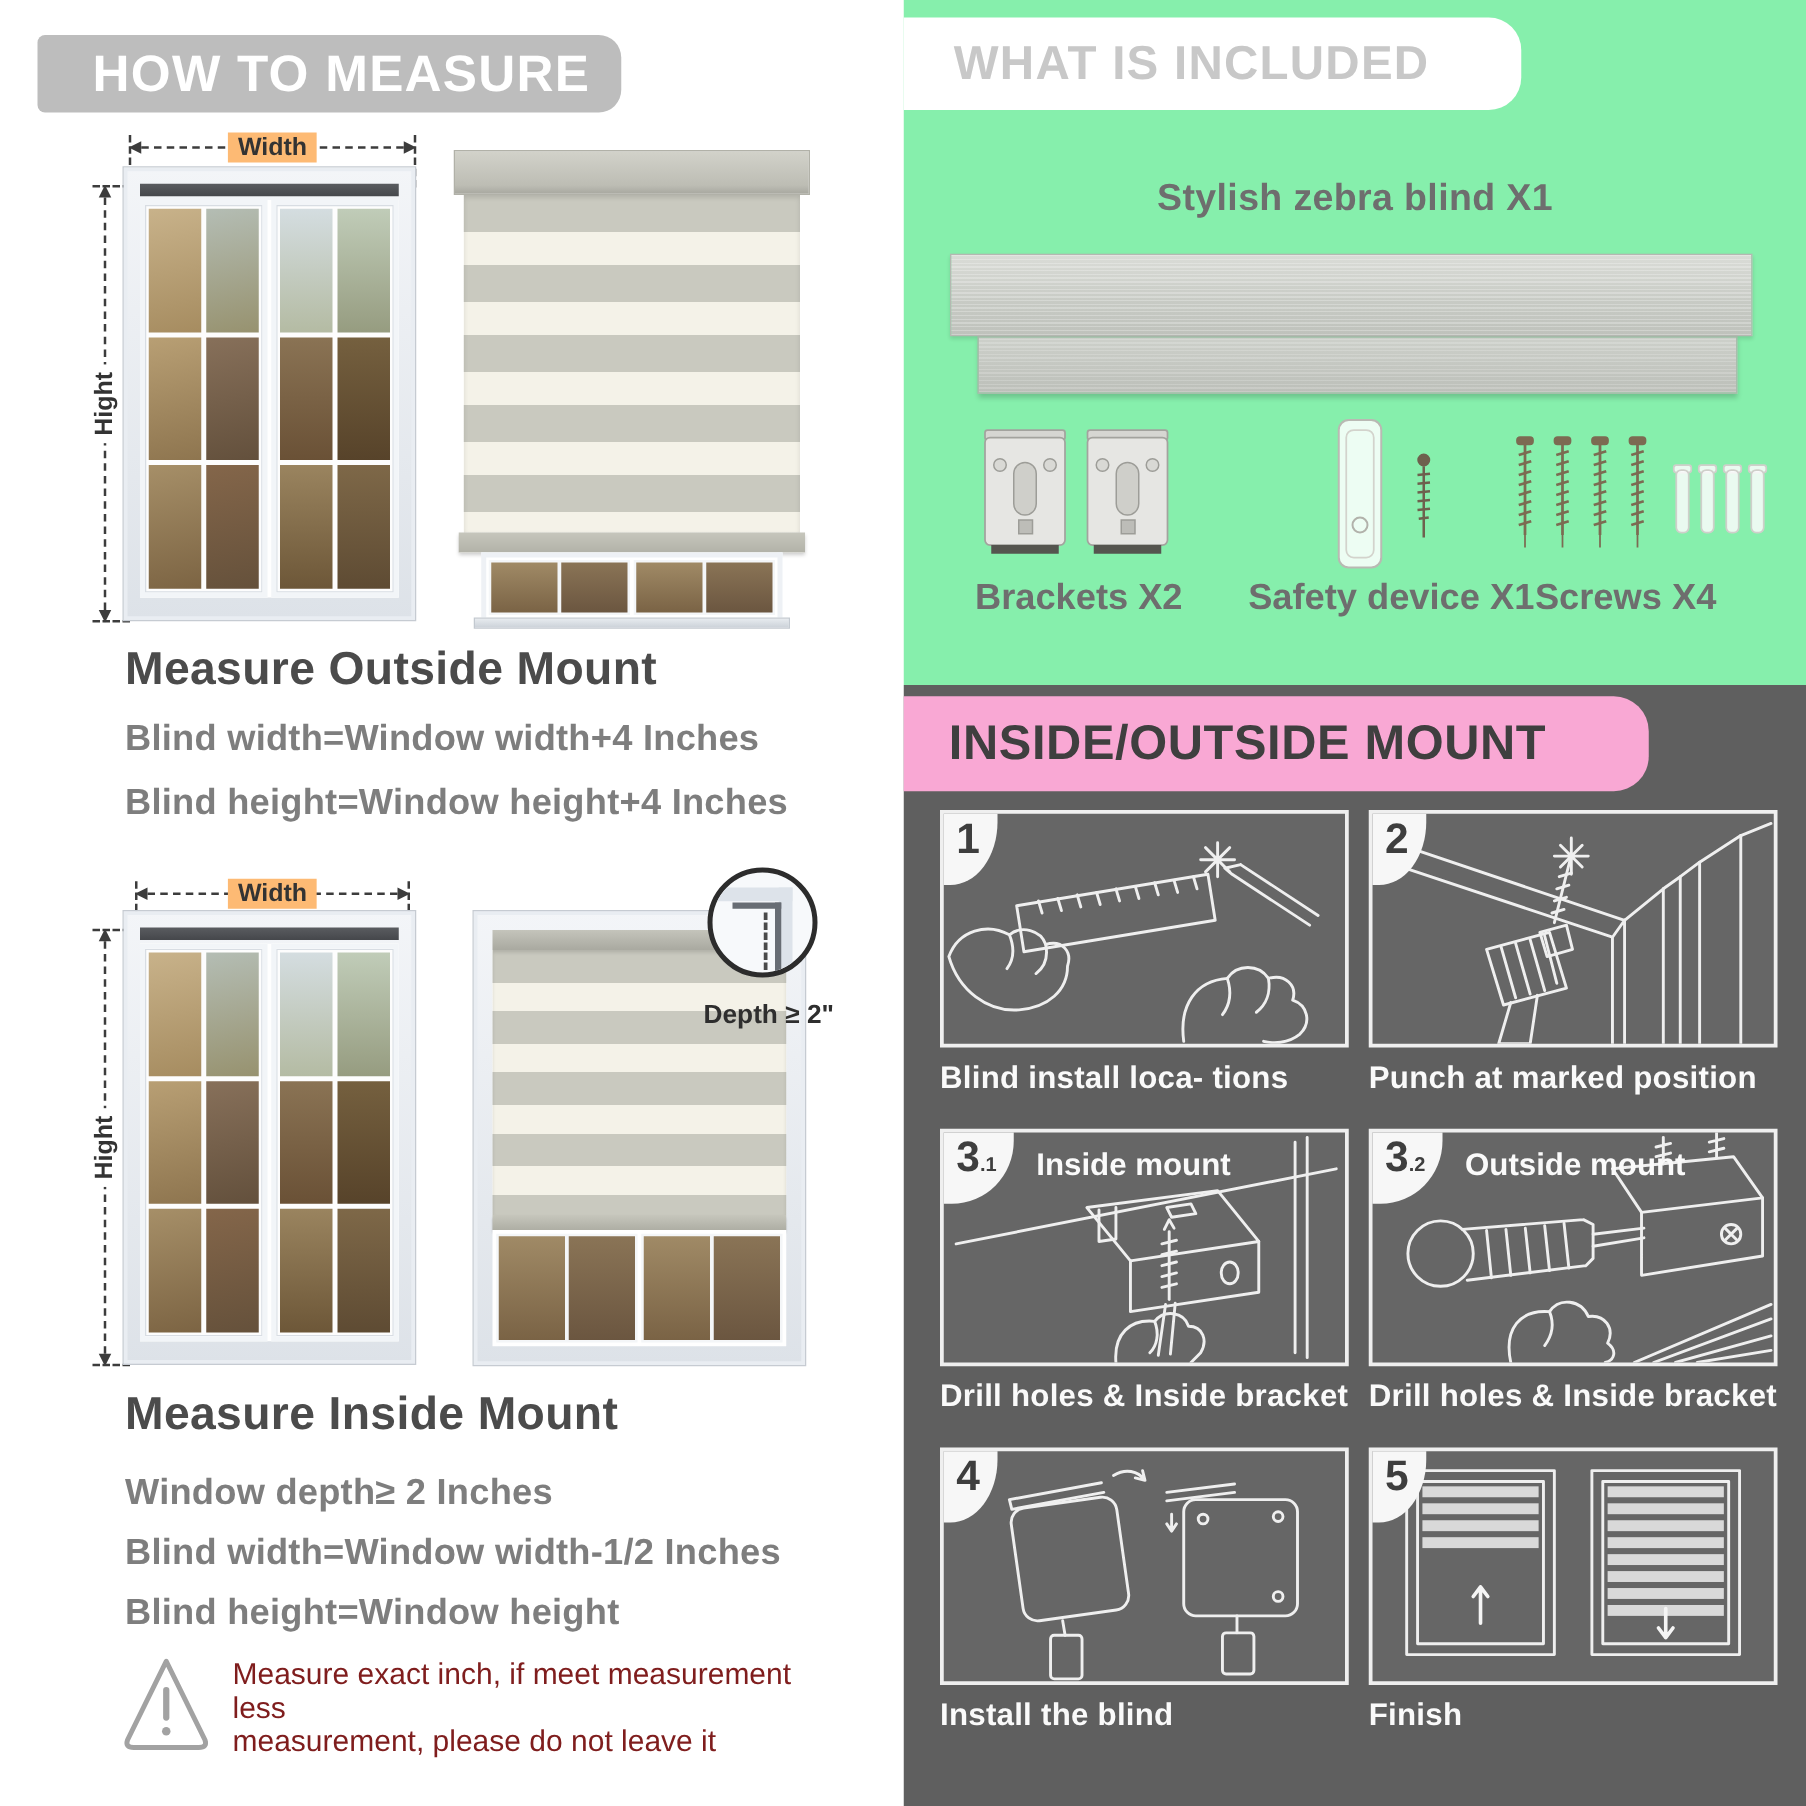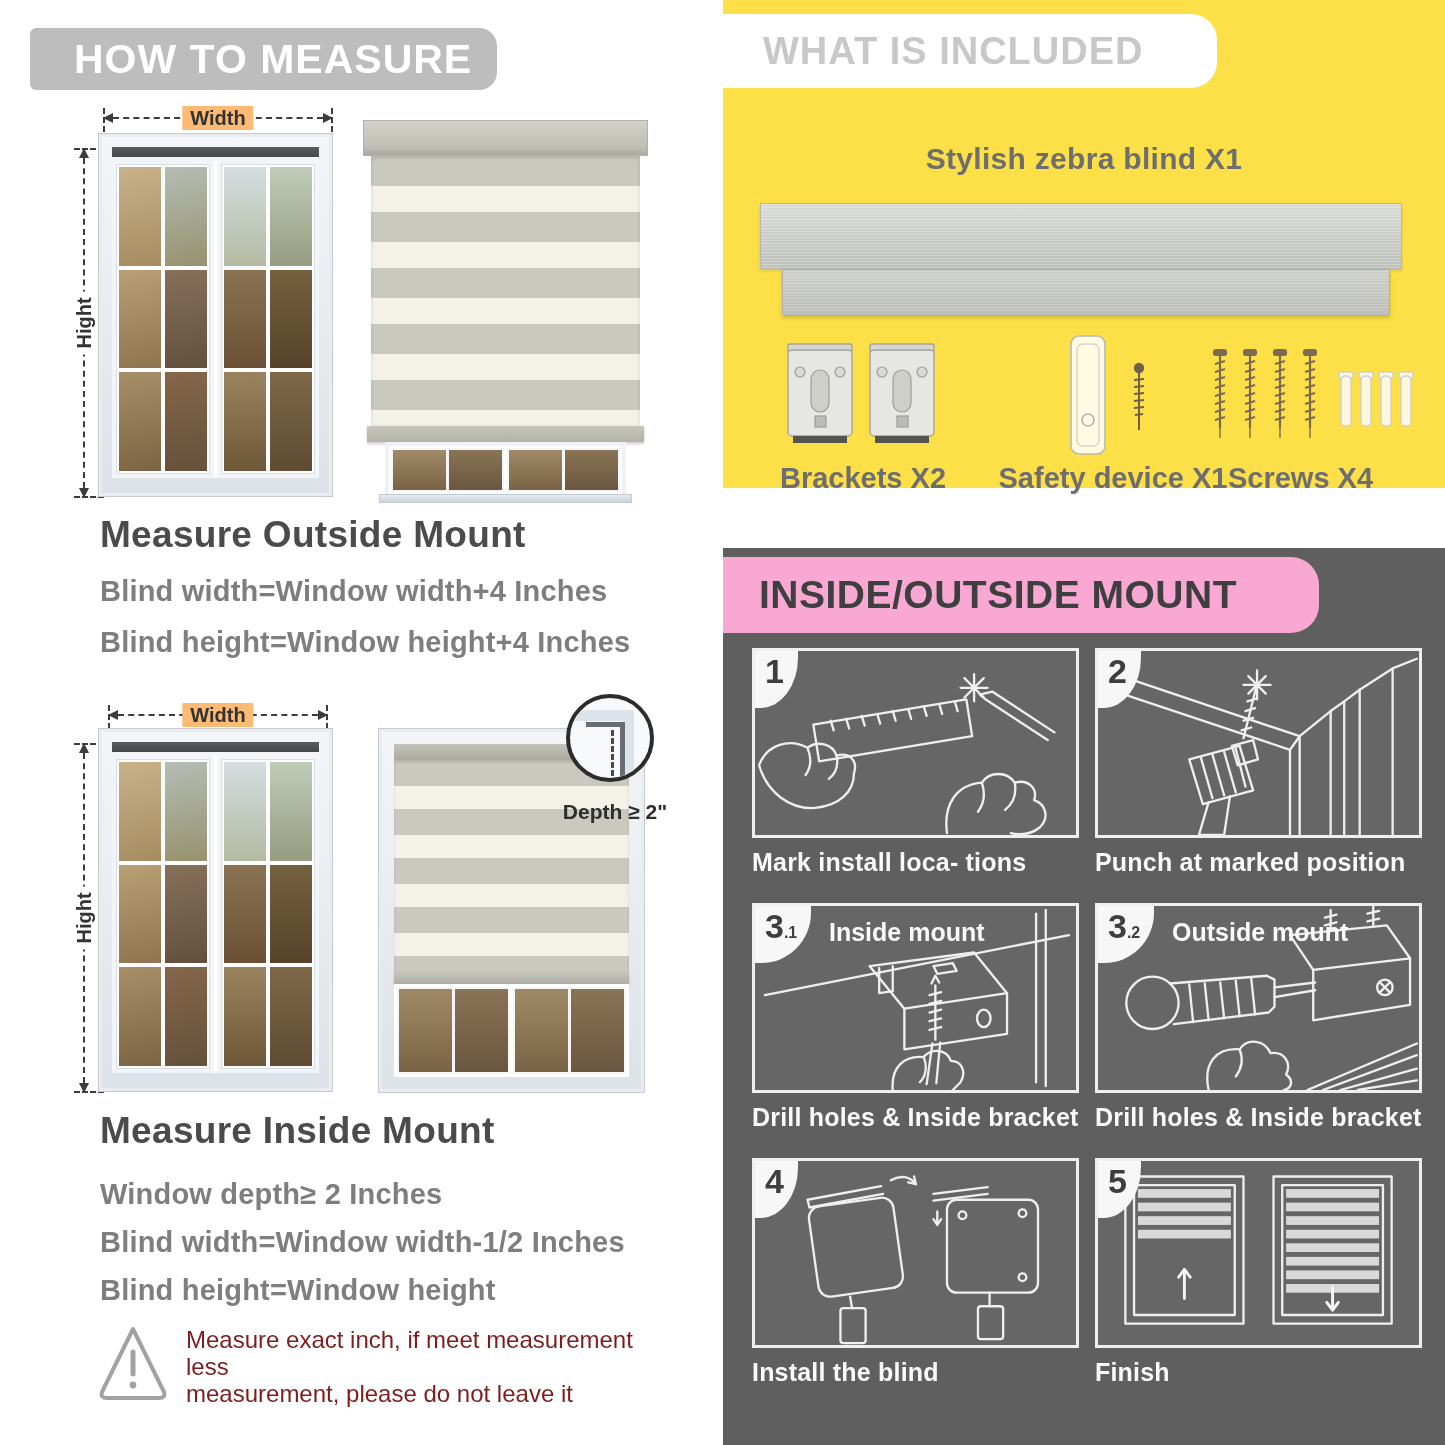--- a/index.html
+++ b/index.html
@@ -90,21 +90,21 @@
            border-top:5px solid #686d74;border-right:5px solid #686d74;}
   .mag .dsh{position:absolute;right:36px;top:32px;height:46px;border-left:3px dashed #4a4a4a;}
   .depth{position:absolute;left:545px;top:800px;width:140px;text-align:center;
          font-size:21px;font-weight:700;color:#2e2e2e;}
 
   
   .warn-text{position:absolute;left:186px;top:1326px;width:480px;font-size:24px;line-height:27px;
              color:#7f1d1d;font-weight:500;}
 
   
-  .rtop{position:absolute;left:723px;top:0;width:722px;height:488px;background:#fde047;}
+  .rtop{position:absolute;left:723px;top:0;width:722px;height:548px;background:#86efac;}
   .rheader{position:absolute;left:0;top:14px;width:494px;height:74px;background:#fff;
            border-radius:0 26px 26px 0;color:#c8c8c8;font-size:38px;font-weight:700;
            letter-spacing:1px;line-height:74px;padding-left:40px;box-sizing:border-box;}
   .prod{position:absolute;left:0;top:142px;width:100%;text-align:center;font-size:30px;
         font-weight:700;color:#6e6e6e;letter-spacing:.3px;}
   .rail1{position:absolute;left:37px;top:203px;width:642px;height:66px;
          background:repeating-linear-gradient(0deg,rgba(255,255,255,.25) 0 1px,rgba(0,0,0,0) 1px 3px),
                     linear-gradient(180deg,#dadcd7,#c7cac4 60%,#bfc2bc);
          border:1px solid #b5b8b2;box-sizing:border-box;box-shadow:0 2px 3px rgba(0,0,0,.12);}
   .rail2{position:absolute;left:59px;top:269px;width:608px;height:46px;
@@ -386,21 +386,21 @@
           <path d="M52,100 C56,110 56,120 50,128 M82,108 C84,118 82,126 74,132"></path>
           <path d="M196,188 C192,158 206,138 232,136 C240,124 258,124 266,136 C280,132 290,142 286,154 C298,158 302,172 292,182 C282,190 270,190 262,188"></path>
           <path d="M232,136 C236,148 234,158 228,166 M266,136 C268,148 264,158 256,164"></path>
         </g>
       </svg>
       <div class="badge">
         <span class="bnum">1</span>
           <span class="bsub"></span>
       </div>
     </div>
-    <div class="caption" style="left:29px;top:300px;">Mark install loca- tions</div>
+    <div class="caption" style="left:29px;top:300px;">Blind install loca- tions</div>
 
     <div class="panel" style="left:372px;top:100px;">
       <svg class="art" viewBox="0 0 327 190">
         <g class="stroke">
           <path d="M4,20 L206,88 M16,42 L196,102 M196,102 L206,88 M206,88 L206,190 M196,102 L196,190"></path>
           <path d="M206,88 L238,62 L252,52 L268,40 L302,18 L327,8"></path>
           <path d="M238,62 L238,190 M252,52 L252,190 M268,40 L268,190 M302,18 L302,190"></path>
           <path d="M148,90 L161,38"></path>
           <path d="M146,82 l10,-3 M148,72 l10,-3 M150,62 l10,-3 M152,52 l10,-3"></path>
           <path d="M153,26 L171,44 M171,26 L153,44 M162,20 L162,50 M148,35 L176,35"></path>

